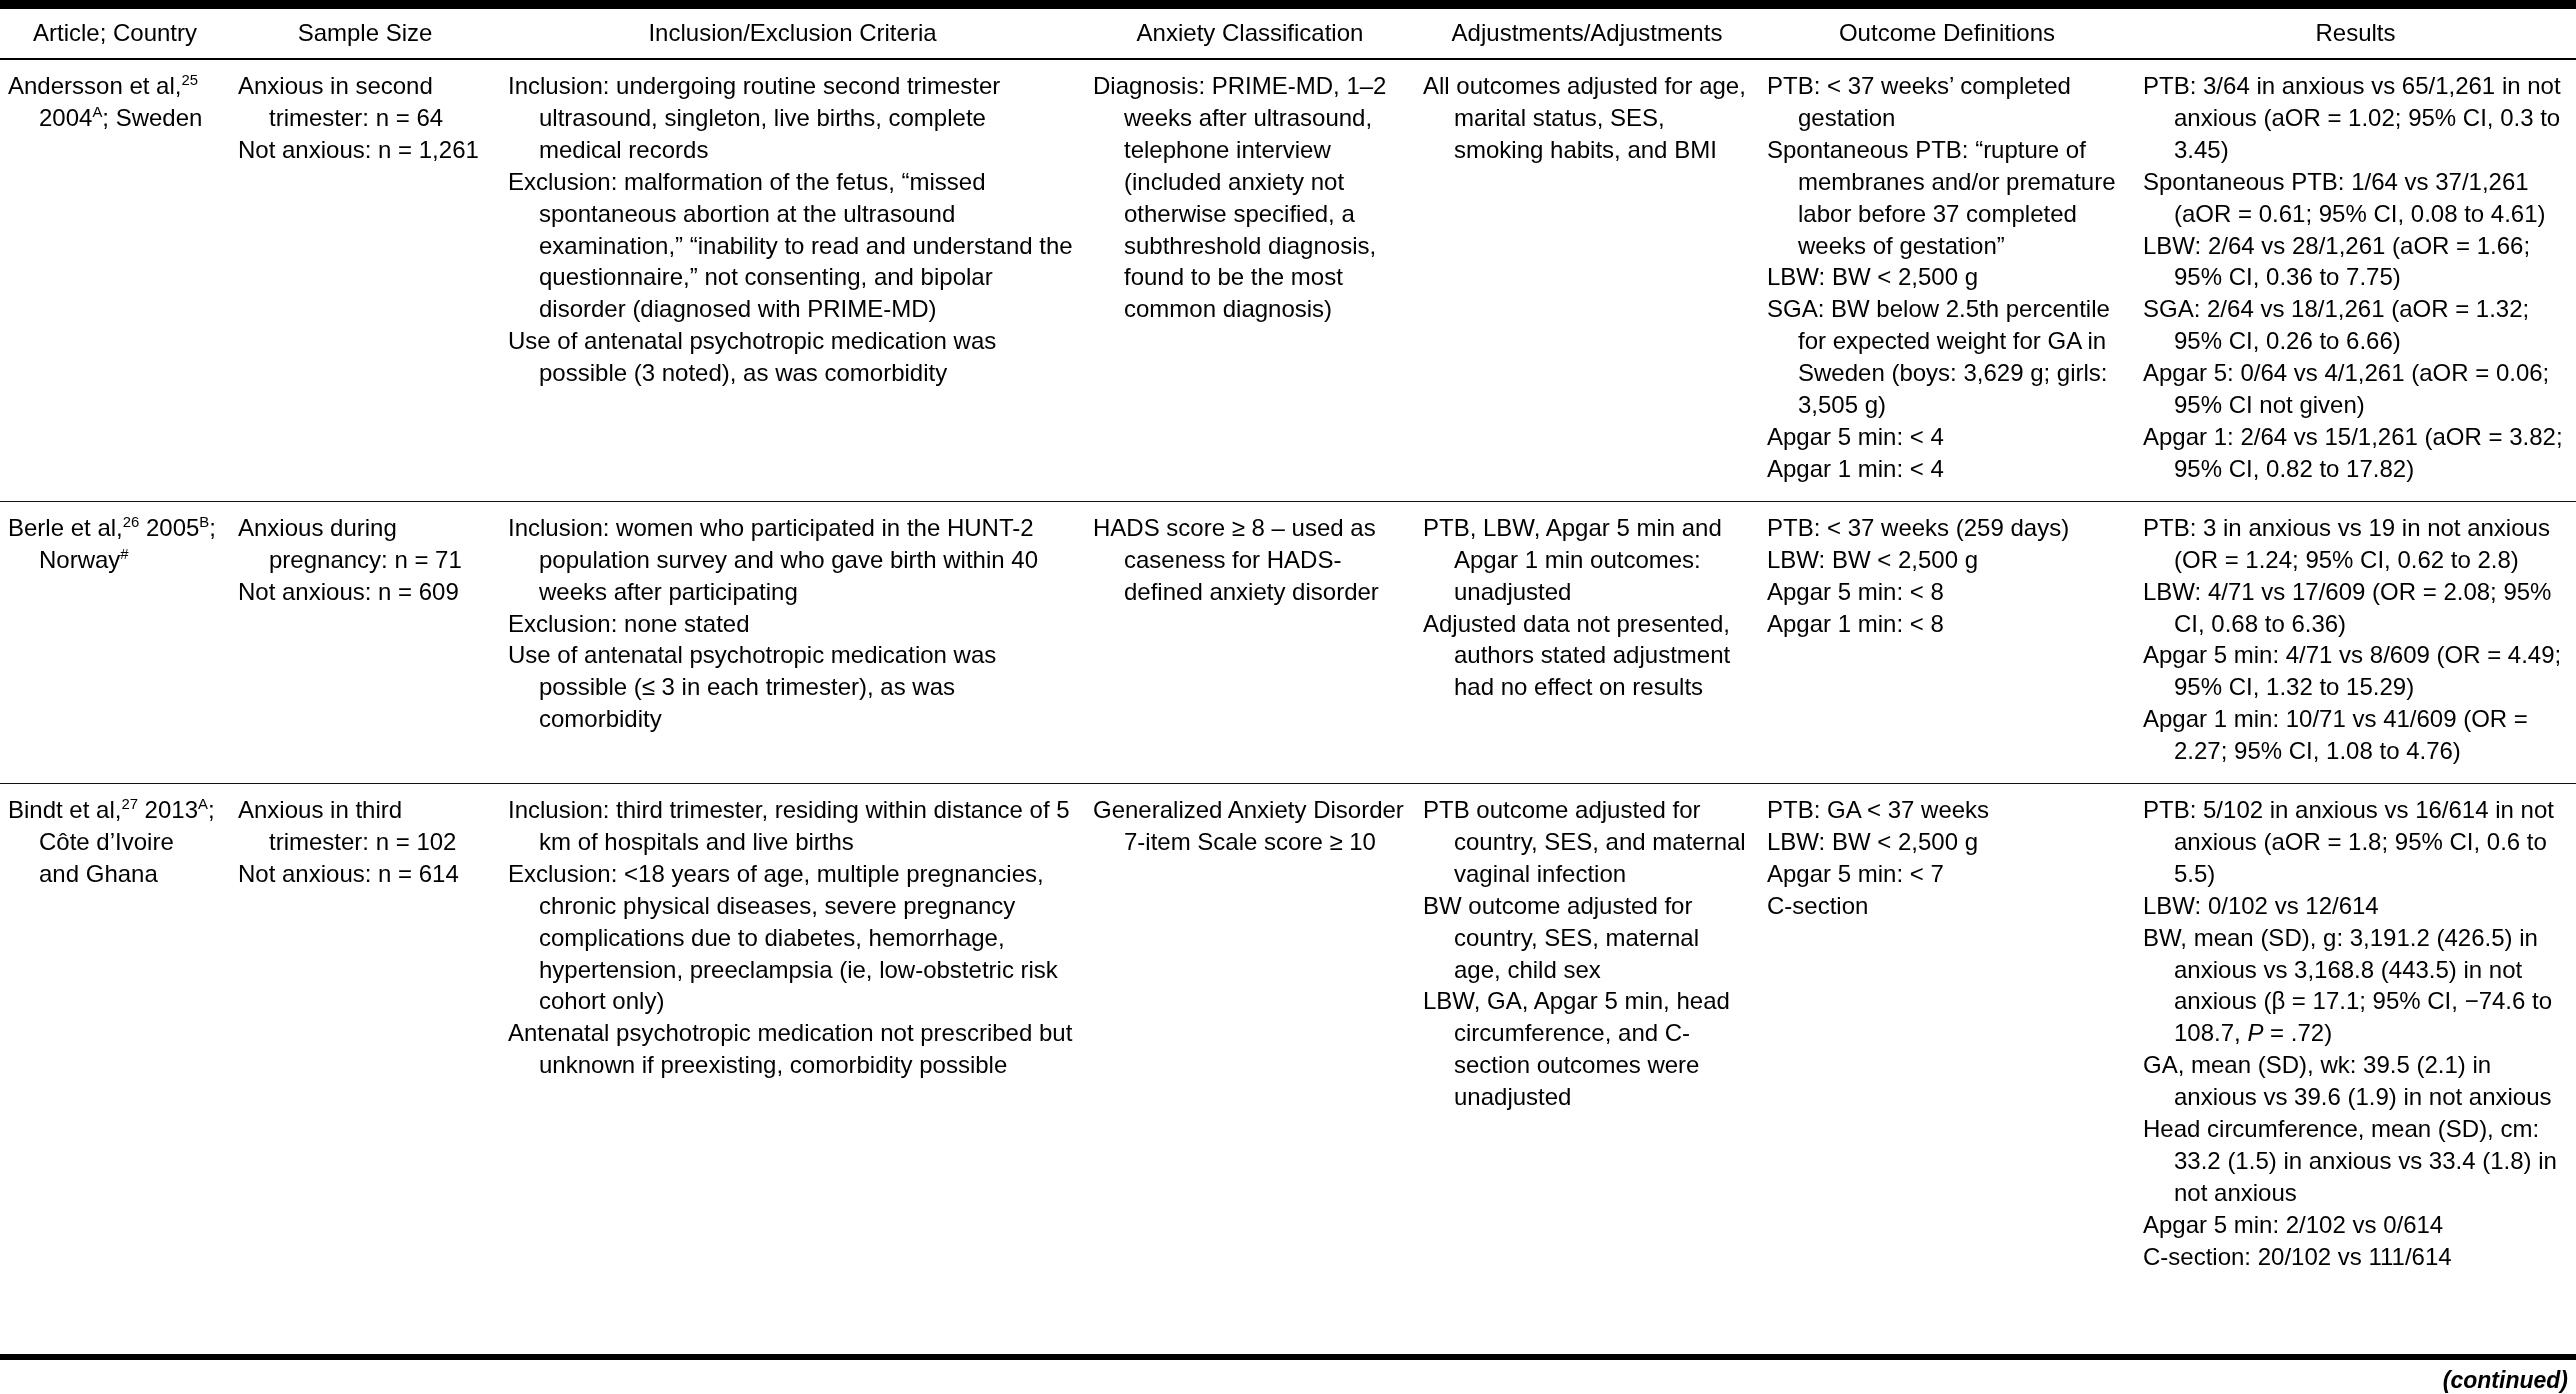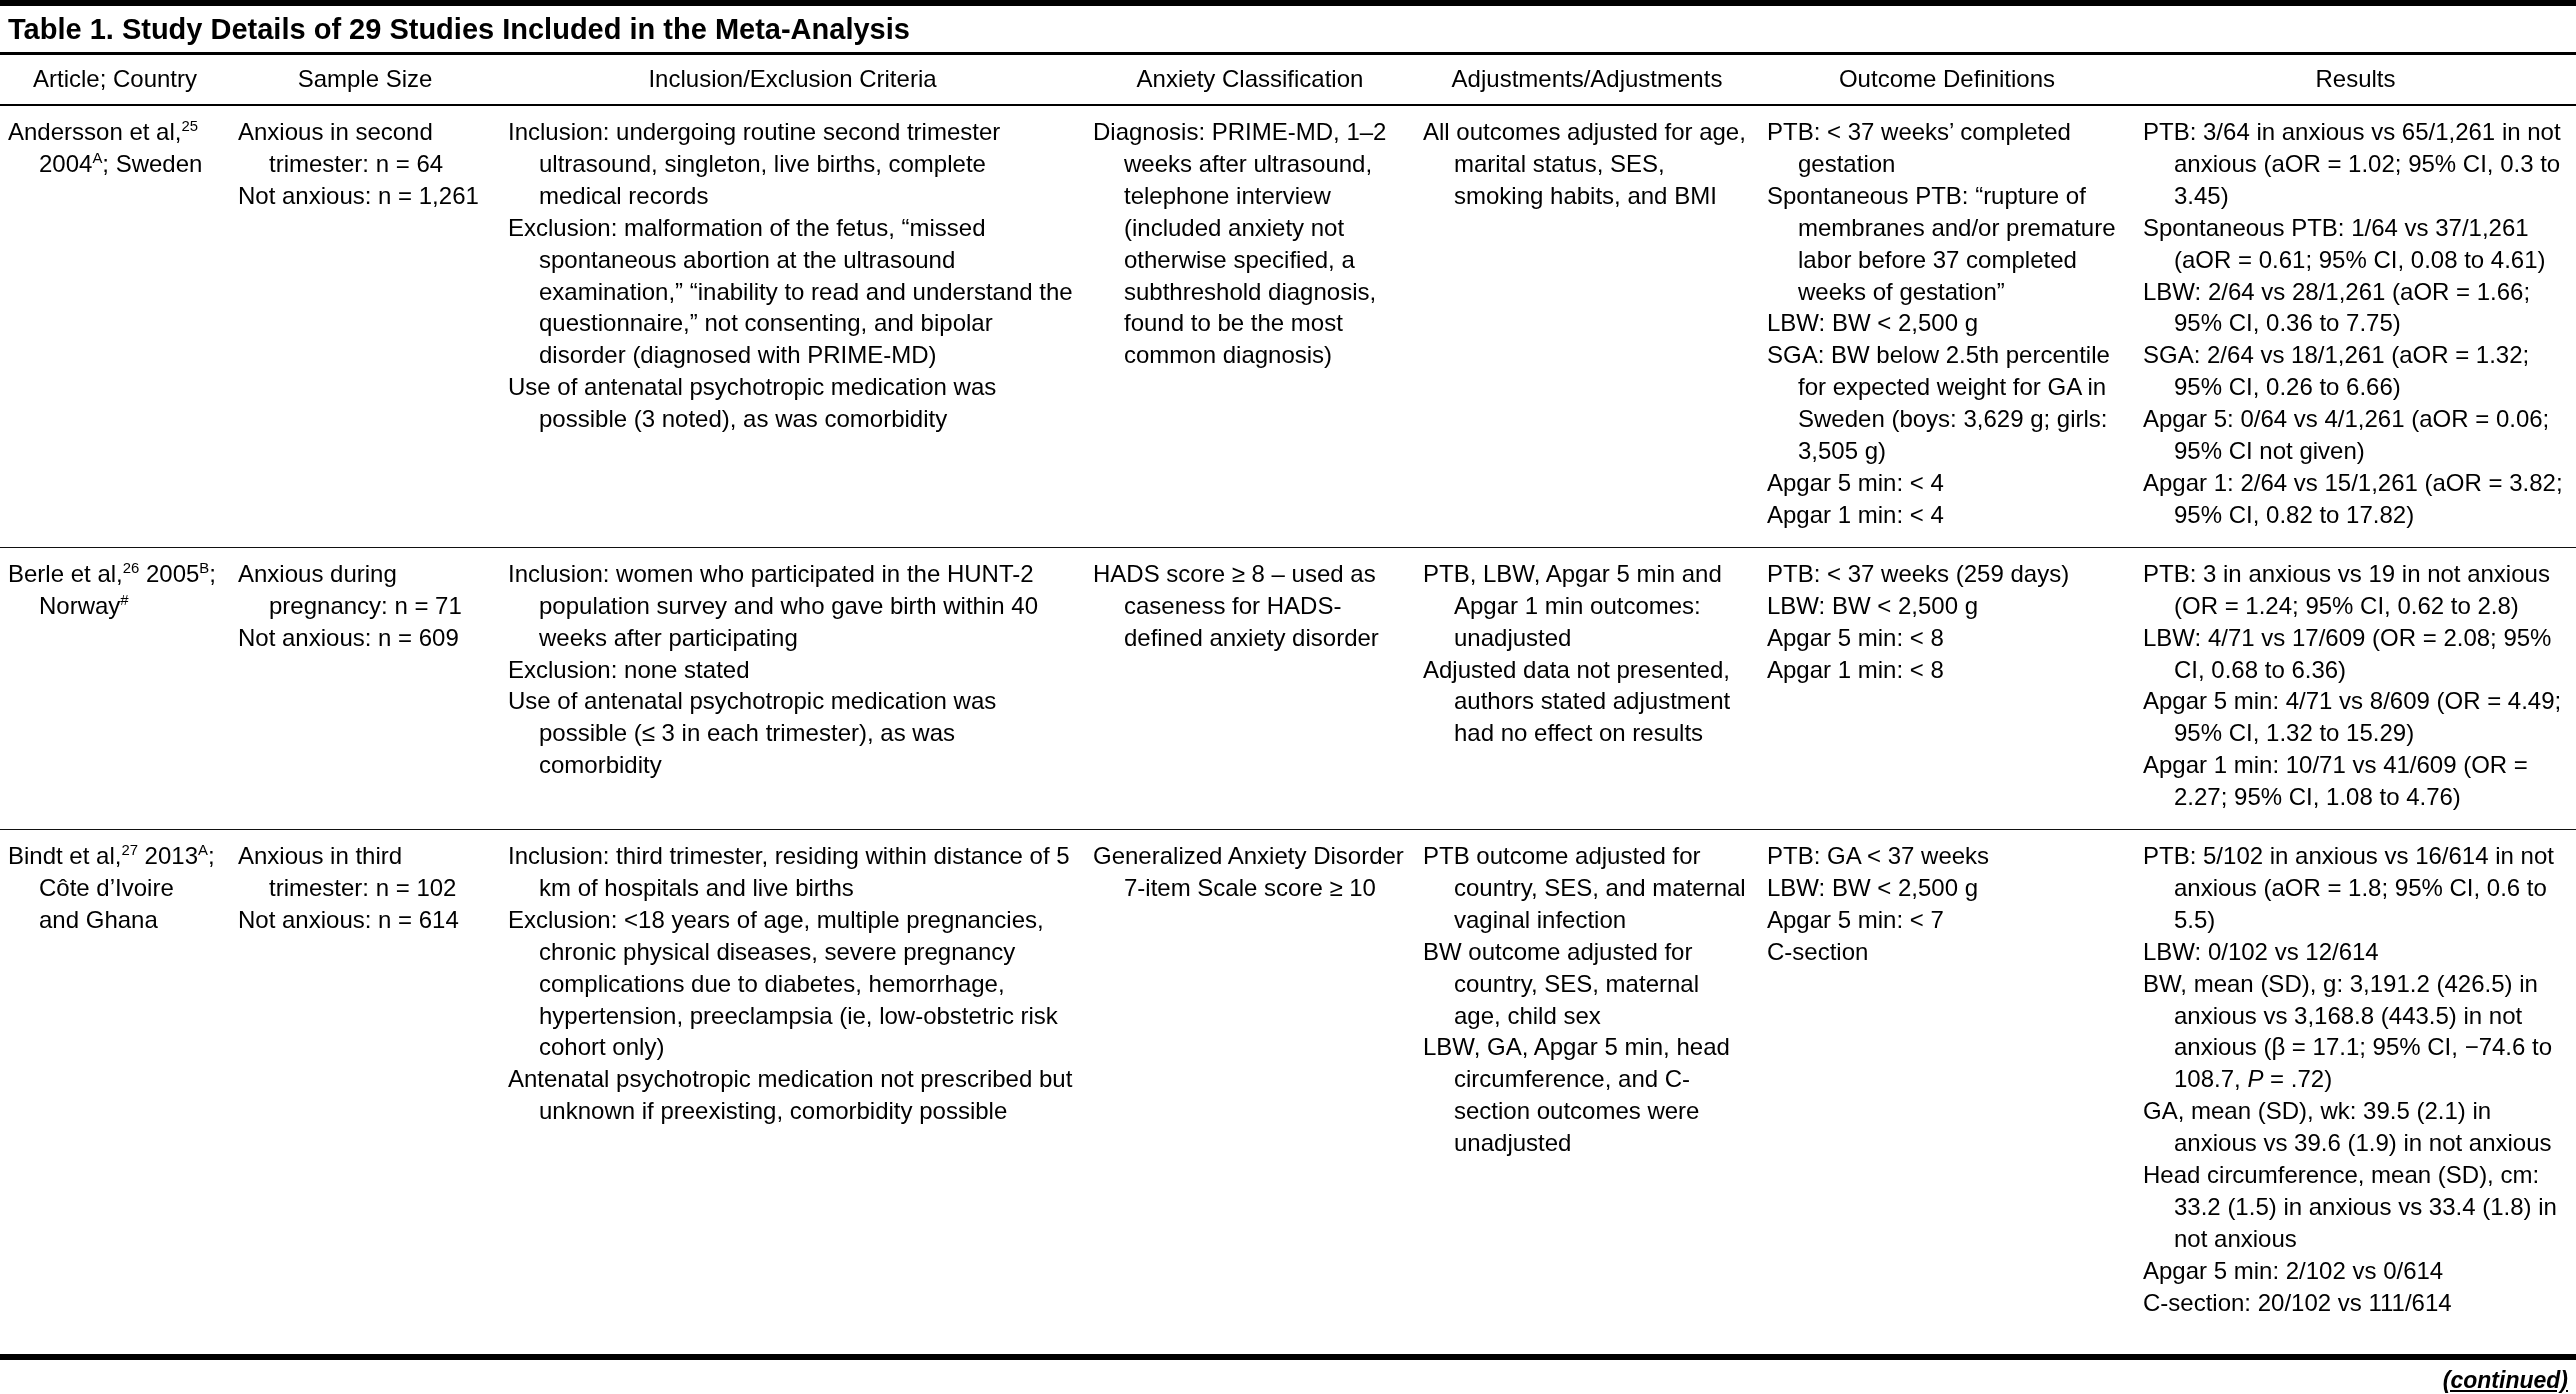--- a/index.html
+++ b/index.html
@@ -51,30 +51,27 @@
     line-height: 1.33;
   }
   sup { font-size: 62%; line-height: 0; vertical-align: super; }
   .spacer { flex: 1; }
   .footer {
     flex: none;
     border-top: 6px solid #000;
     padding: 6px 8px 0 8px;
     text-align: right;
   }
-  .continued { font-weight: 700; font-style: italic; font-size: 23px; text-decoration: underline; }
+  .continued { font-weight: 700; font-style: italic; font-size: 23px; }
 </style>
 </head>
 <body>
 
 <div class="page">
   <div class="rule-top"></div>
-  <div class="title-row">
-    <span class="table-title">Table 1. Study Details of 29 Studies Included in the Meta-Analysis</span>
-  </div>
   <div class="rule-mid"></div>
 
   <table>
     <colgroup>
       <col class="c1">
         <col class="c2">
         <col class="c3">
         <col class="c4">
         <col class="c5">
         <col class="c6">

